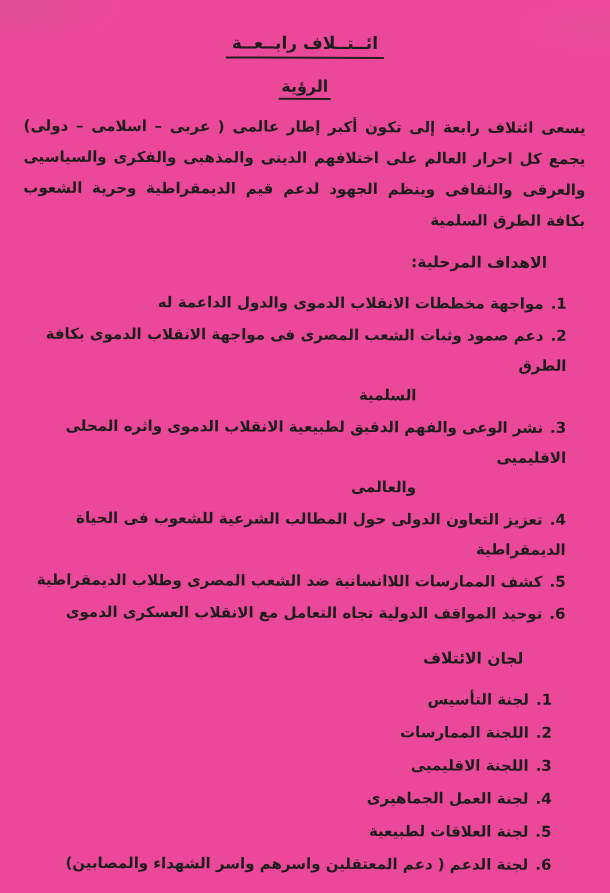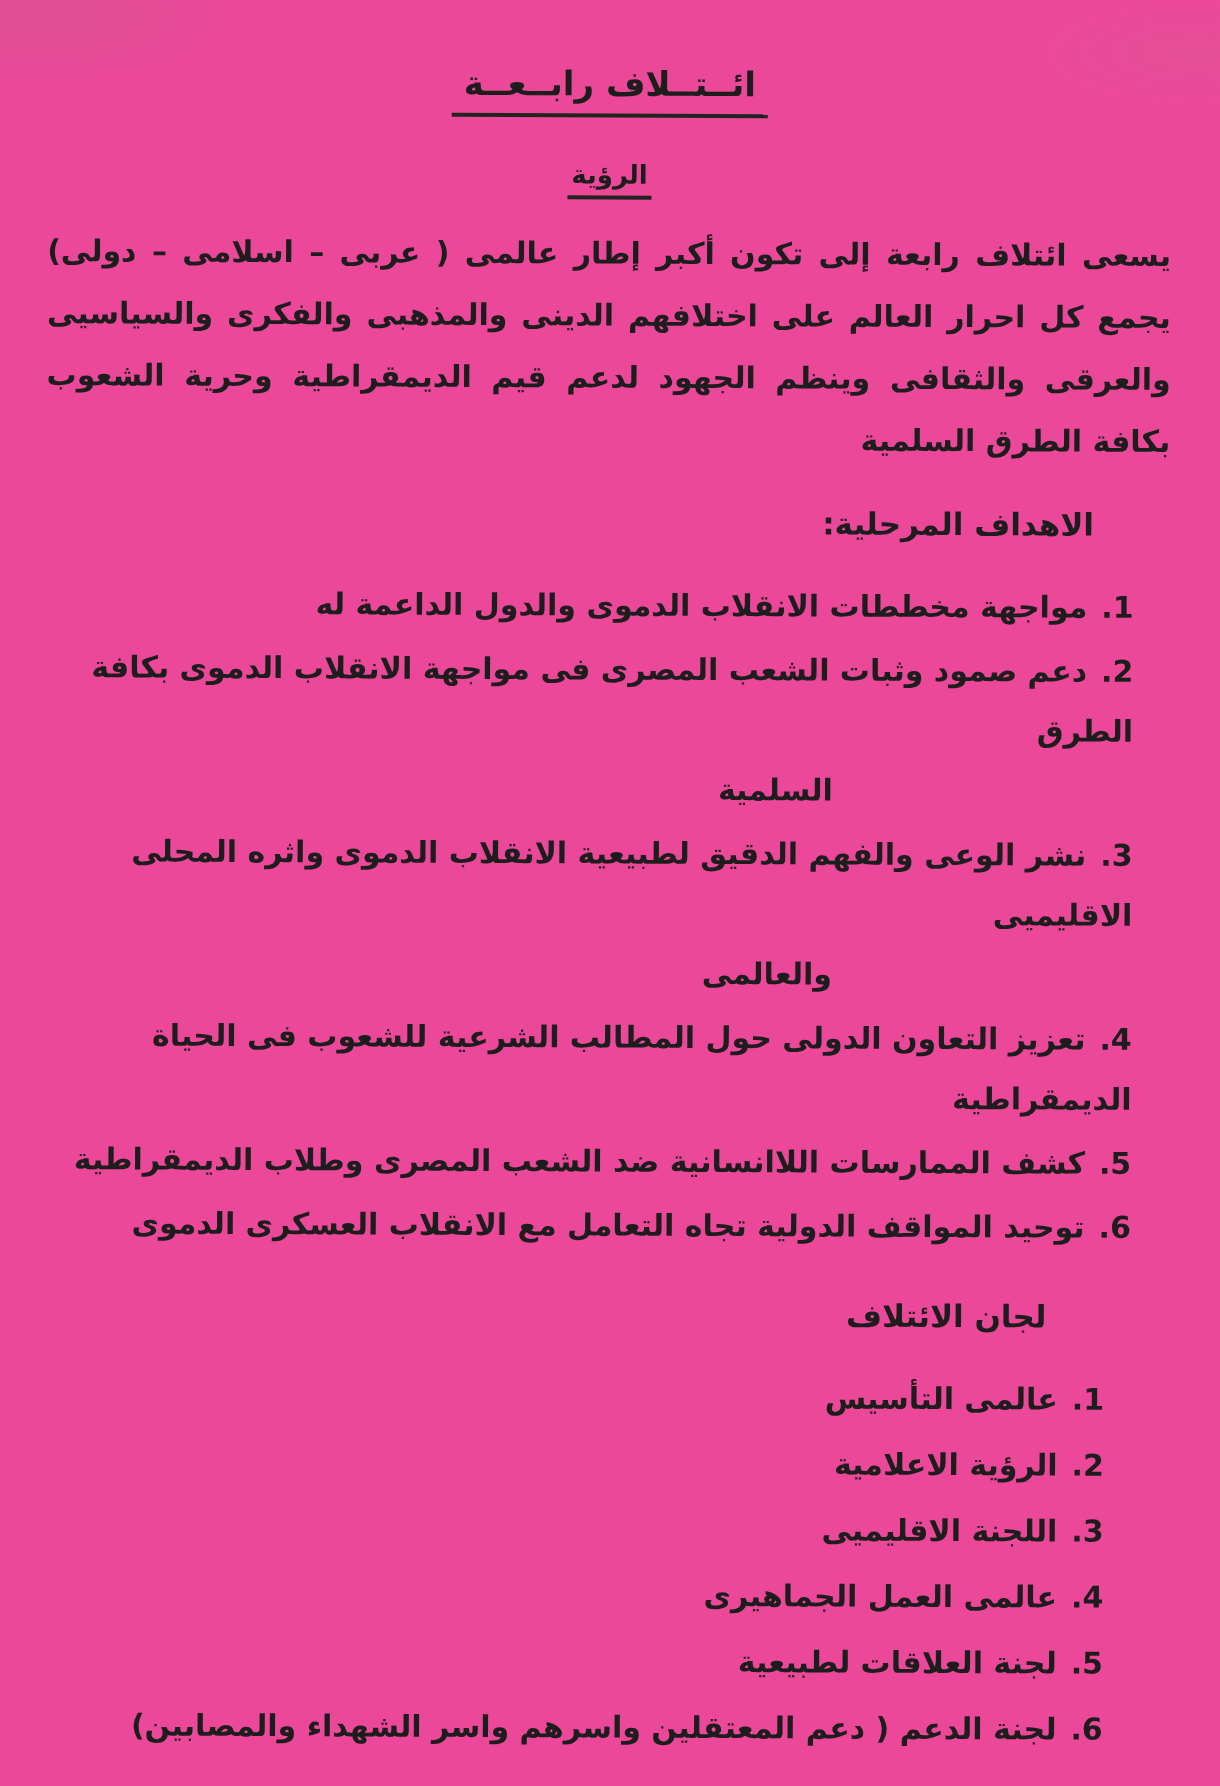--- a/index.html
+++ b/index.html
@@ -16,21 +16,21 @@
     position:relative;
   }
   .content{transform:rotate(0.25deg);transform-origin:top right;}
   .title-row{text-align:center;margin-bottom:18px;}
   .doc-title{
     display:inline-block;font-size:17px;letter-spacing:.5px;
     padding:0 6px 4px 6px;border-bottom:2px solid #222;
   }
   .subtitle-row{text-align:center;margin-bottom:12px;}
   .doc-subtitle{
-    display:inline-block;font-size:13px;
+    display:inline-block;font-size:16px;
     padding:0 2px 2px 2px;border-bottom:2px solid #222;
   }
   .intro{
     font-size:15px;line-height:31px;margin:0 0 2px 0;
     text-align:justify;text-justify:inter-word;
   }
   .heading{font-size:15.5px;line-height:24px;margin:14px 38px 14px 0;}
   .sec-1 .heading{margin-right:60px;margin-top:18px;}
   .sec-2 .heading{margin-right:82px;margin-top:10px;}
   .list{padding:0 18px 0 0;}
@@ -87,30 +87,30 @@
             <div class="item">
               <div class="line first"><span class="num">6.</span><span class="txt">توحيد المواقف الدولية تجاه التعامل مع الانقلاب العسكرى الدموى</span></div>
             </div>
           </div>
   </section>
 
   <section class="sec sec-1">
     <div class="heading">لجان الائتلاف</div>
     <div class="list">
             <div class="item">
-              <div class="line first"><span class="num">1.</span><span class="txt">عالمى التأسيس</span></div>
+              <div class="line first"><span class="num">1.</span><span class="txt">لجنة التأسيس</span></div>
             </div>
             <div class="item">
-              <div class="line first"><span class="num">2.</span><span class="txt">الرؤية الاعلامية</span></div>
+              <div class="line first"><span class="num">2.</span><span class="txt">اللجنة الممارسات</span></div>
             </div>
             <div class="item">
               <div class="line first"><span class="num">3.</span><span class="txt">اللجنة الاقليميى</span></div>
             </div>
             <div class="item">
-              <div class="line first"><span class="num">4.</span><span class="txt">عالمى العمل الجماهيرى</span></div>
+              <div class="line first"><span class="num">4.</span><span class="txt">لجنة العمل الجماهيرى</span></div>
             </div>
             <div class="item">
               <div class="line first"><span class="num">5.</span><span class="txt">لجنة العلاقات لطبيعية</span></div>
             </div>
             <div class="item">
               <div class="line first"><span class="num">6.</span><span class="txt">لجنة الدعم ( دعم المعتقلين واسرهم واسر الشهداء والمصابين)</span></div>
             </div>
           </div>
   </section>
 

